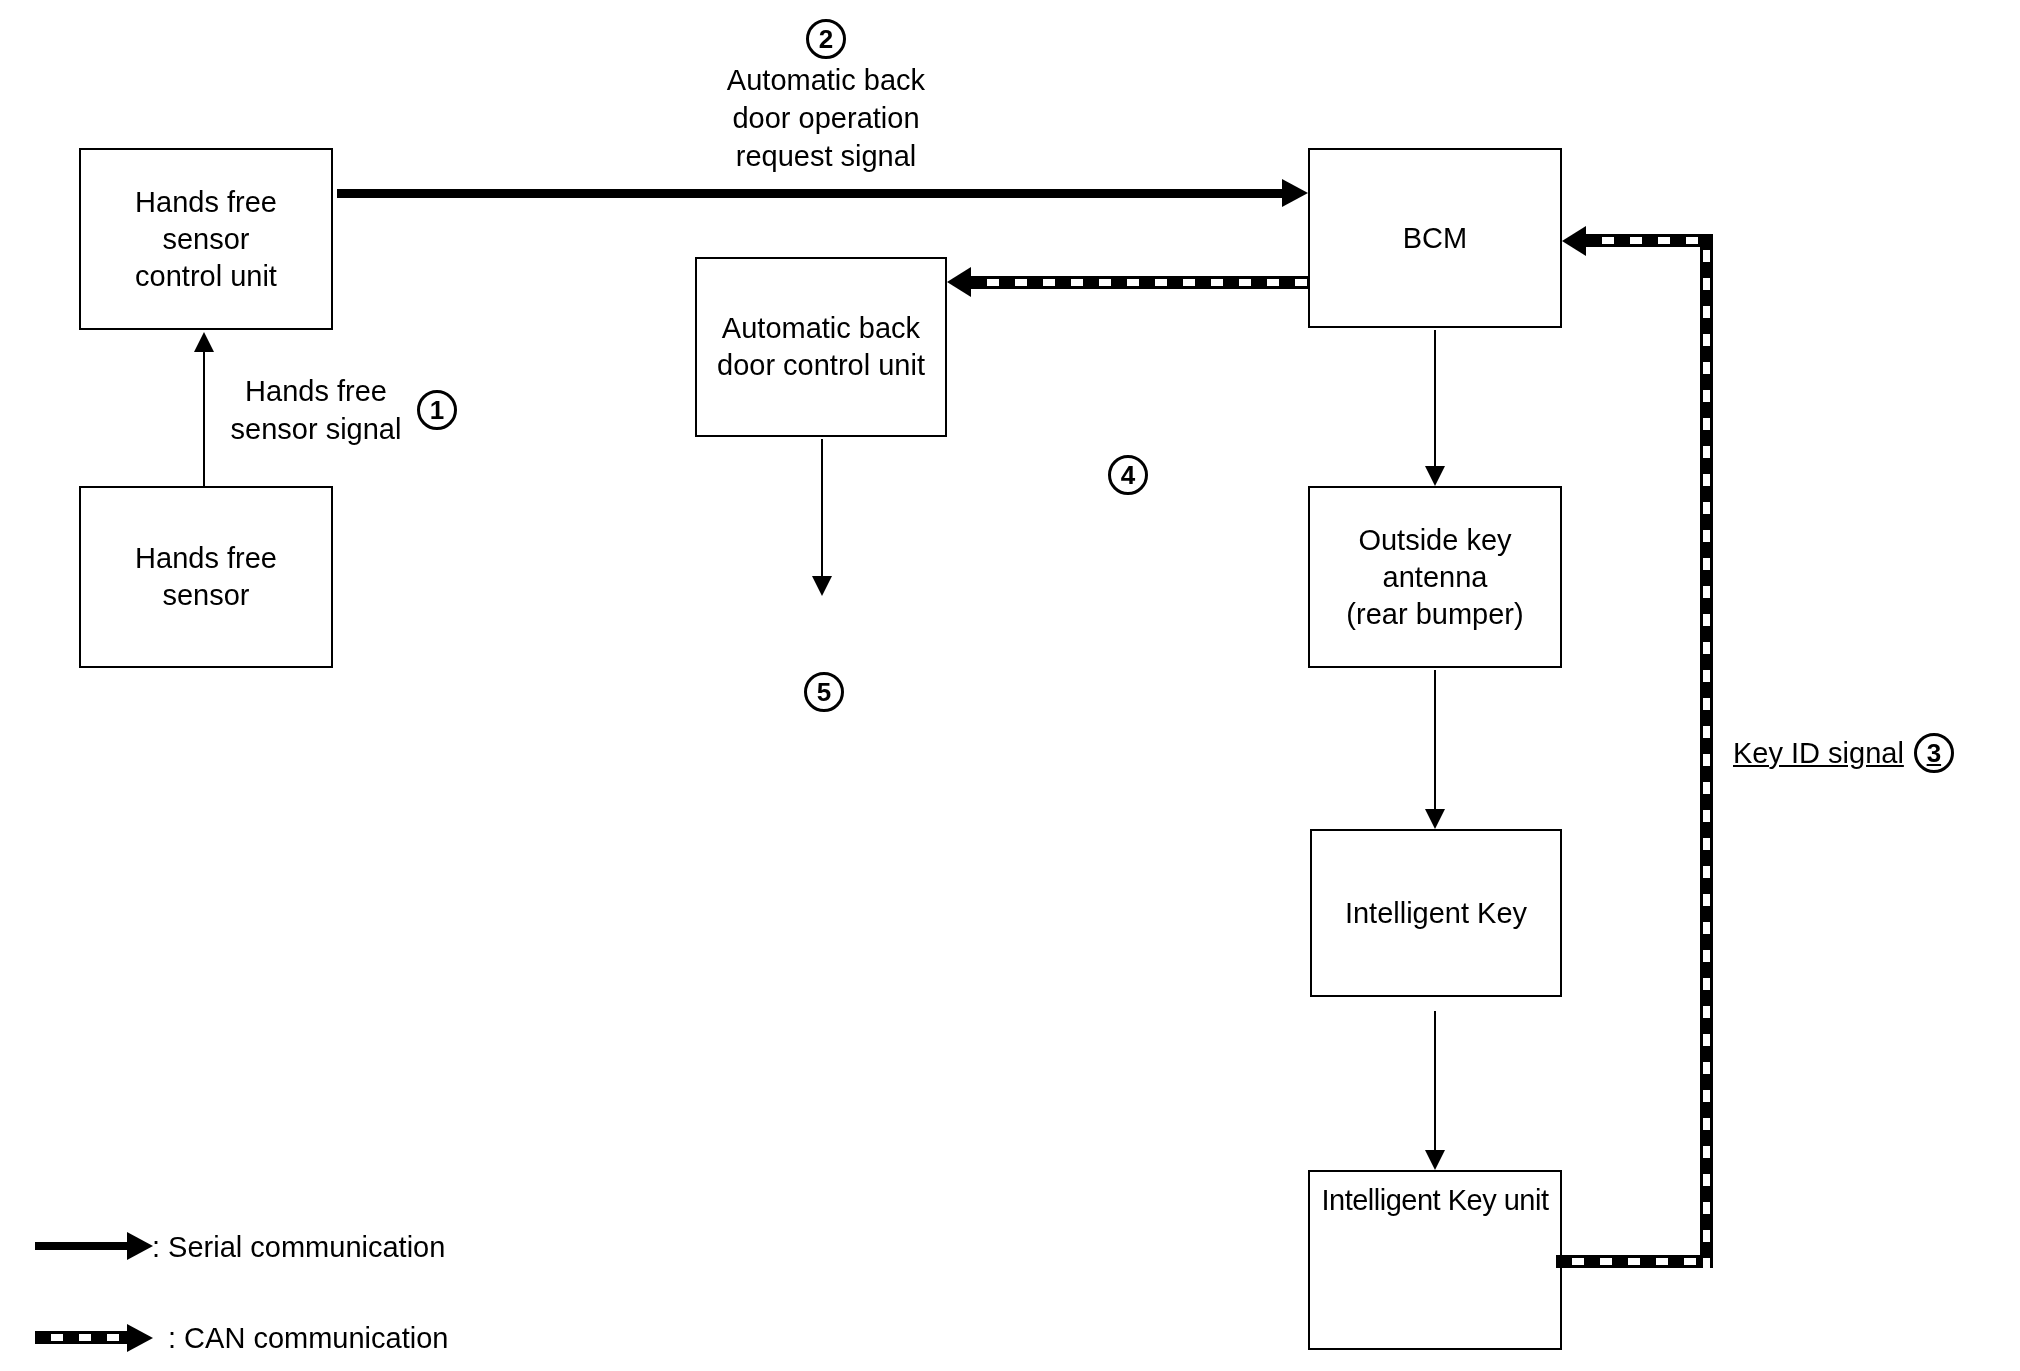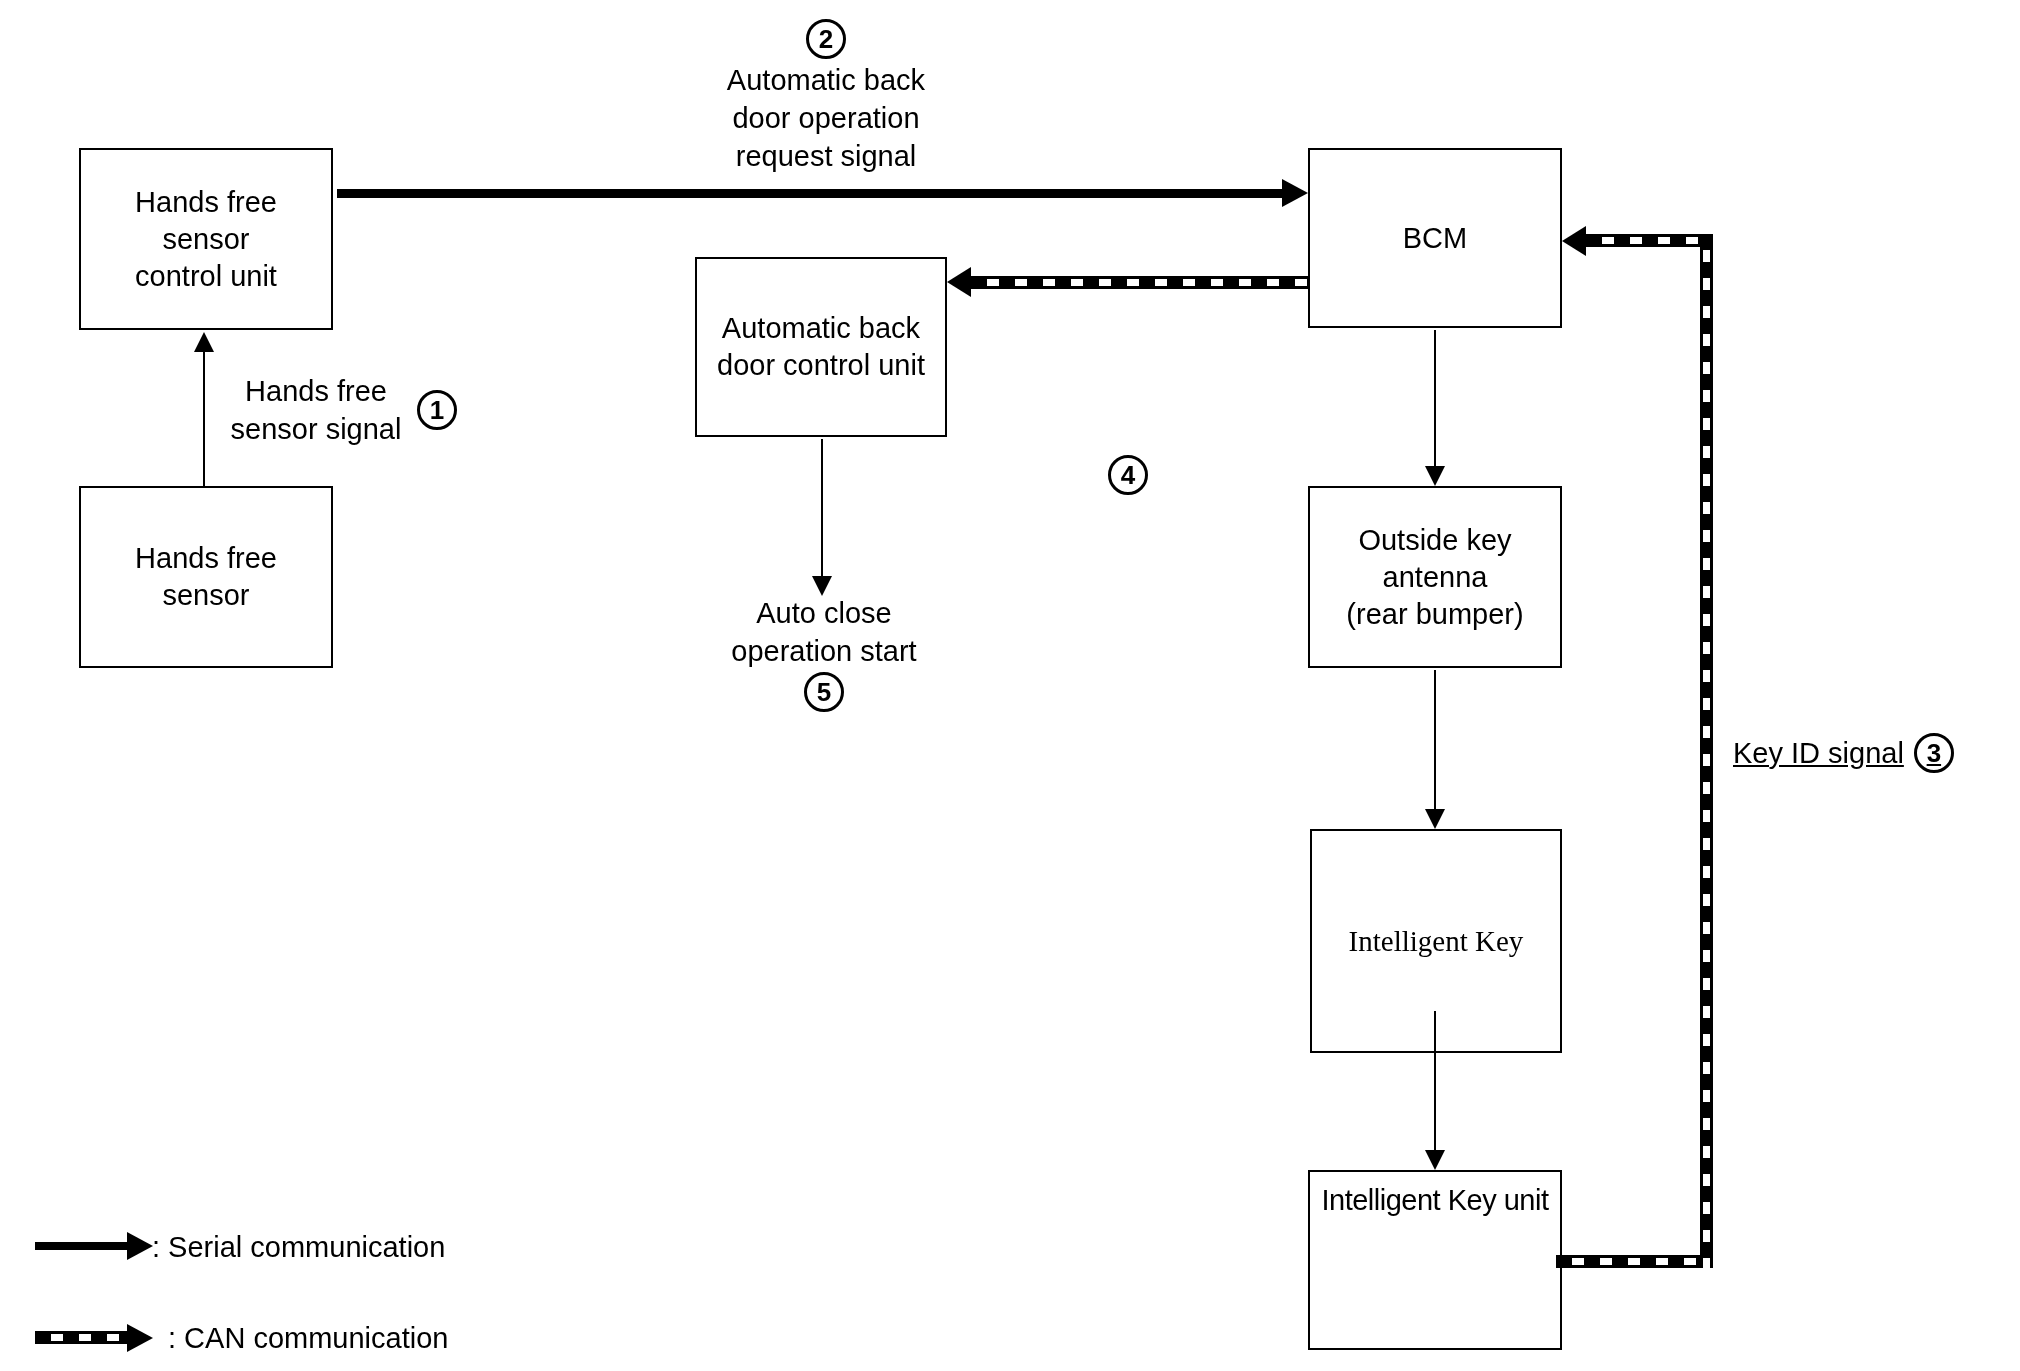--- a/index.html
+++ b/index.html
@@ -138,21 +138,21 @@
   <div class="box" style="left:1308px; top:486px; width:254px; height:182px;">
     <span class="lbl">Outside key
 antenna
 (rear bumper)</span>
   </div>
 
   <div class="box" style="left:1308px; top:148px; width:254px; height:180px;">
     <span class="lbl">BCM</span>
   </div>
 
-  <div class="box" style="left:1310px; top:829px; width:252px; height:224px;font-family:Liberation Serif, serif;">
+  <div class="box" style="left:1310px; top:829px; width:252px; height:168px;">
     <span class="lbl">Intelligent Key</span>
   </div>
 
   <div class="box iku-wrap" style="left:1308px; top:1170px; width:254px; height:180px;">
     <div class="lbl iku-title">Intelligent Key unit</div>
   </div>
 
   <div class="head up" style="left:194px; top:332px;"></div>
   <div class="line" style="left:203px; top:350px; width:2px; height:136px;"></div>
 
@@ -189,22 +189,20 @@
     <span>2</span>
   </div>
   <div class="sig" style="left:694px; top:61px; width:264px;">Automatic back
 door operation
 request signal</div>
 
   <div class="circ" style="left:1108px; top:455px;">
     <span>4</span>
   </div>
 
-  <div class="sig" style="left:692px; top:594px; width:264px;">Auto close
-operation start</div>
   <div class="circ" style="left:804px; top:672px;">
     <span>5</span>
   </div>
 
   <div class="sig3row" style="left:1733px; top:733px;text-decoration:underline;">
     <span>Key ID signal</span>
     <div class="circ">
       <span>3</span>
     </div>
   </div>

